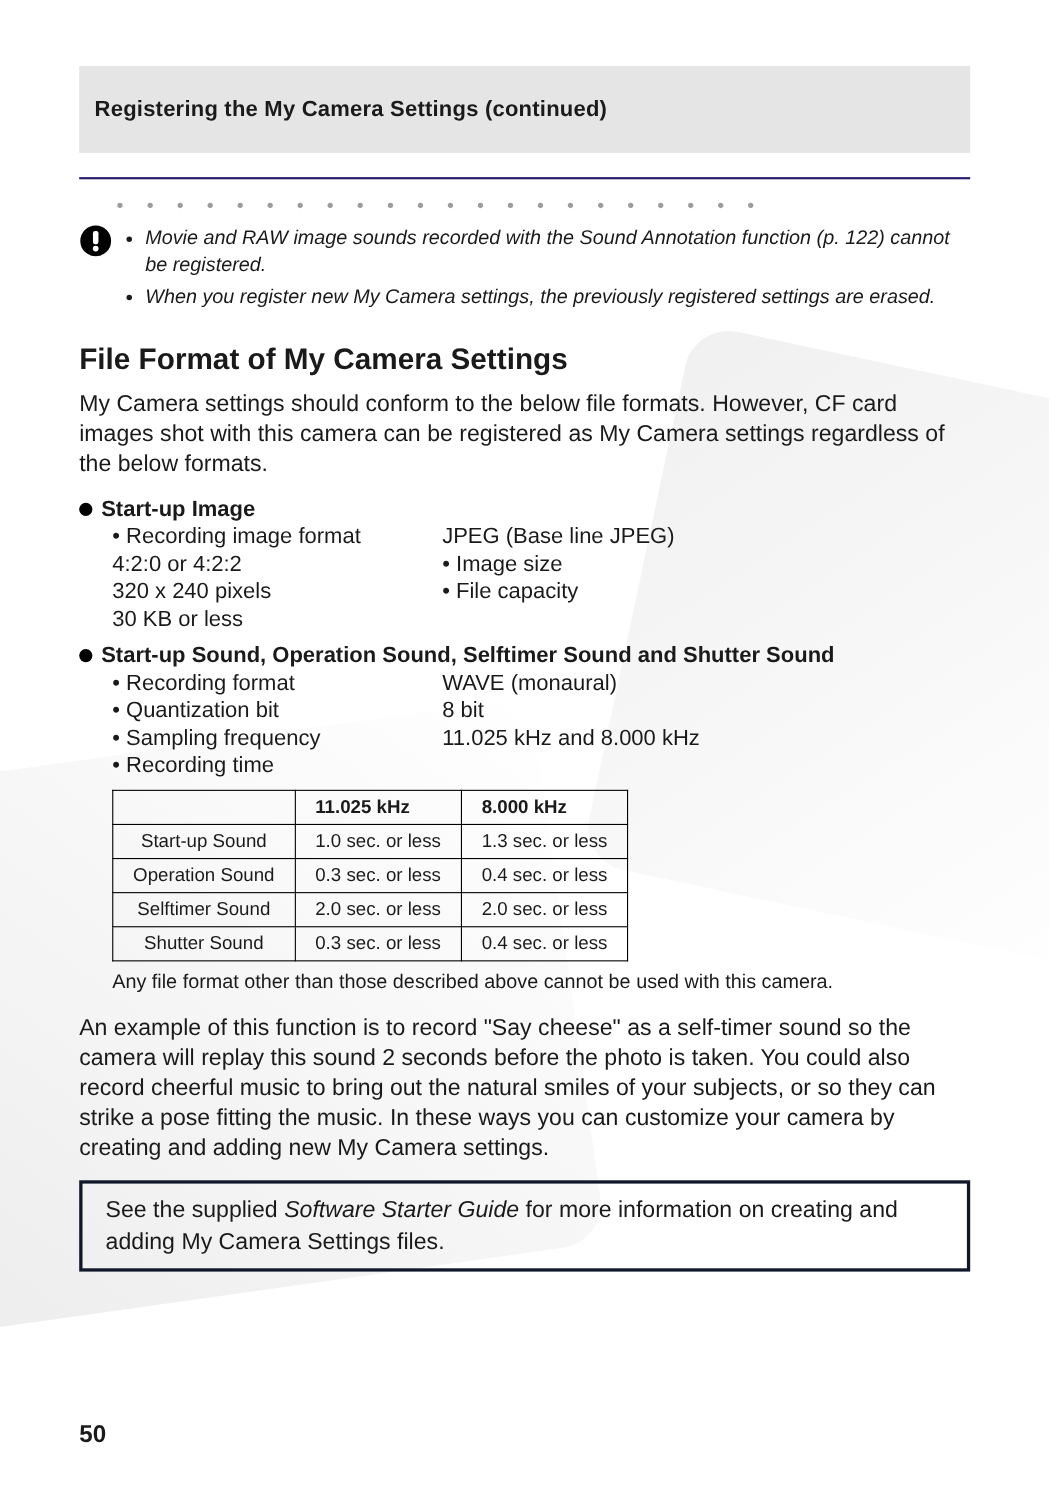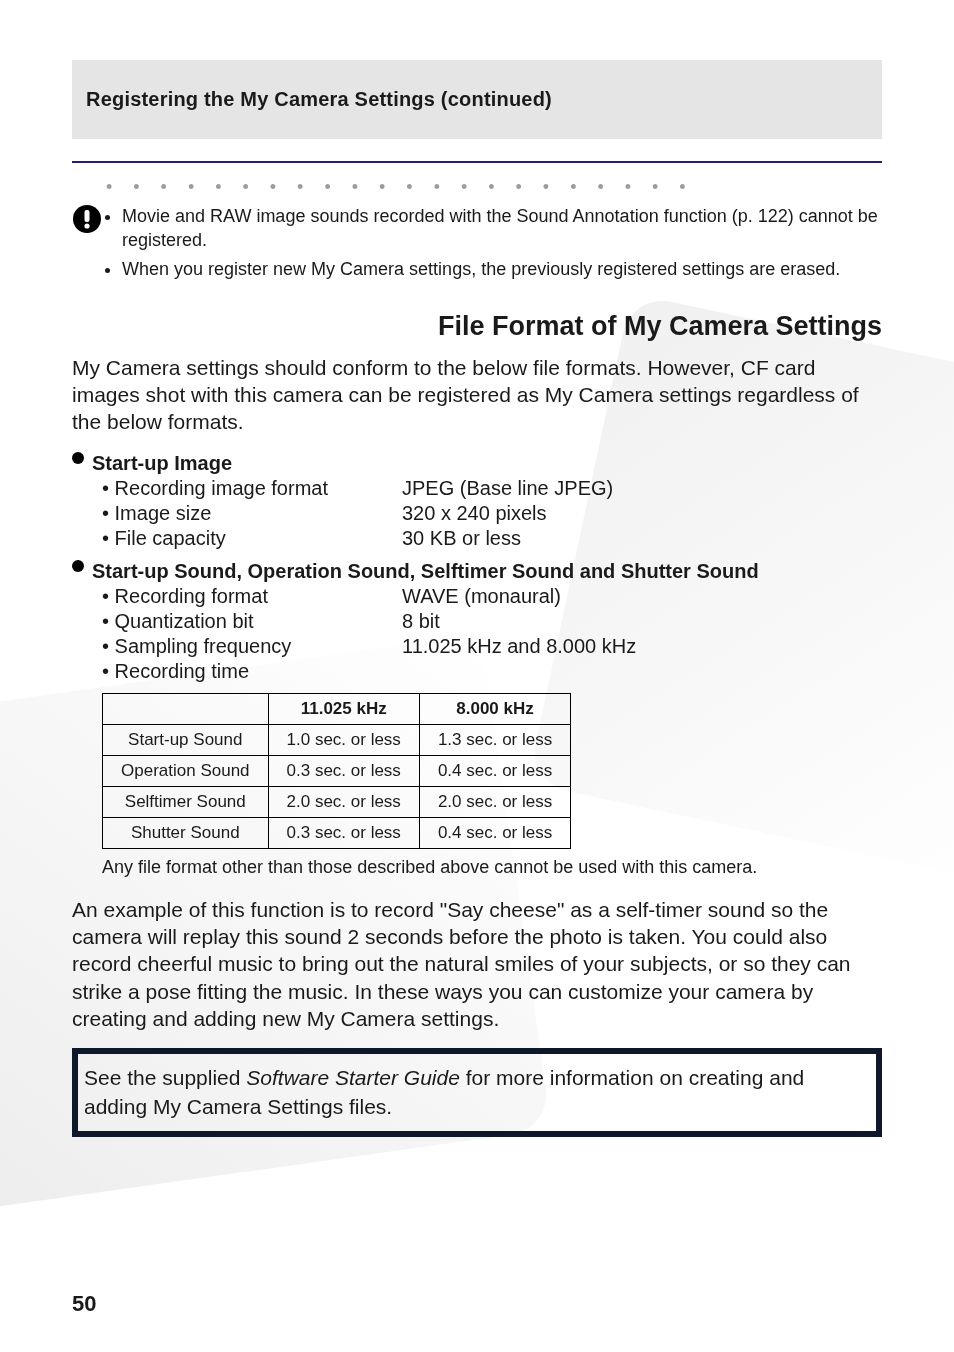--- a/index.html
+++ b/index.html
@@ -31,51 +31,53 @@
     margin-top: 4px;
   }
   .dotrow {
     color: #9c9c9c;
     font-size: 18px;
     letter-spacing: 8px;
     margin: 14px 0 6px 34px;
   }
   .note-row {
     display: flex;
+    gap: 10px;
+    font-style: italic;
   }
   .exclaim-icon {
     flex: 0 0 auto;
   }
   .note-list {
     margin: 0;
     padding: 0 0 0 20px;
     font-size: 18px;
     line-height: 1.35;
     font-weight: 300;
   }
   .note-list li {
     margin-bottom: 4px;
   }
   .h2 {
     font-size: 27px;
     font-weight: bold;
     margin: 26px 0 12px 0;
-    text-align: right;
   }
   .body {
     font-size: 21px;
     font-weight: 300;
     line-height: 1.3;
     margin-bottom: 16px;
   }
   .sub-h {
     font-size: 20px;
     font-weight: bold;
     margin: 6px 0 2px 0;
     display: flex;
+    align-items: center;
     gap: 8px;
   }
   .bullet-dot {
     display: inline-block;
     width: 12px;
     height: 12px;
     border-radius: 50%;
     background: #000;
     flex: 0 0 auto;
   }
@@ -93,33 +95,33 @@
   }
   table.rec-table {
     border-collapse: collapse;
     margin: 8px 0 8px 30px;
     font-size: 17px;
     font-weight: 300;
   }
   table.rec-table th, table.rec-table td {
     border: 1px solid #000;
     padding: 5px 18px;
-    text-align: center;
+    text-align: left;
   }
   table.rec-table td:first-child {
     text-align: center;
   }
   .footnote {
     font-size: 18px;
     font-weight: 300;
     margin: 6px 0 18px 30px;
   }
   .boxed {
-    border: 6px solid #0f172a;
-    padding: 10px 6px;
+    border: 3px solid #0f172a;
+    padding: 10px 21px;
     font-size: 21px;
     font-weight: 300;
     line-height: 1.35;
     margin-top: 14px;
   }
   .page-num {
     position: absolute;
     left: 72px;
     bottom: 35px;
     font-size: 22px;
@@ -190,20 +192,21 @@
 
   <div class="body">My Camera settings should conform to the below file formats. However, CF card images shot with this camera can be registered as My Camera settings regardless of the below formats.</div>
 
   <div class="sub-h">
     <span class="bullet-dot"></span>
     <span>Start-up Image</span>
   </div>
   <div class="spec-grid">
     <span class="spec-label">Recording image format</span>
     <span>JPEG (Base line JPEG)</span>
+    <span>4:2:0 or 4:2:2</span>
     <span class="spec-label">Image size</span>
     <span>320 x 240 pixels</span>
     <span class="spec-label">File capacity</span>
     <span>30 KB or less</span>
   </div>
 
   <div class="sub-h">
     <span class="bullet-dot"></span>
     <span>Start-up Sound, Operation Sound, Selftimer Sound and Shutter Sound</span>
   </div>

